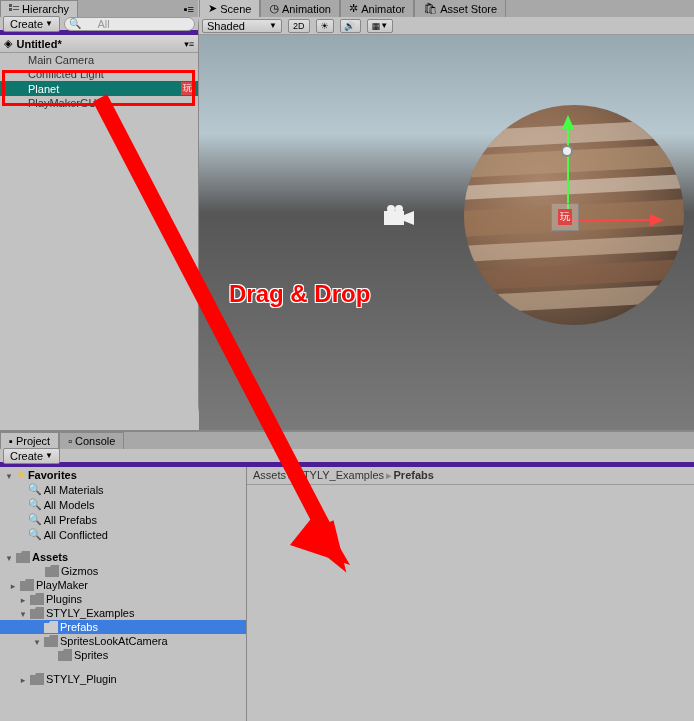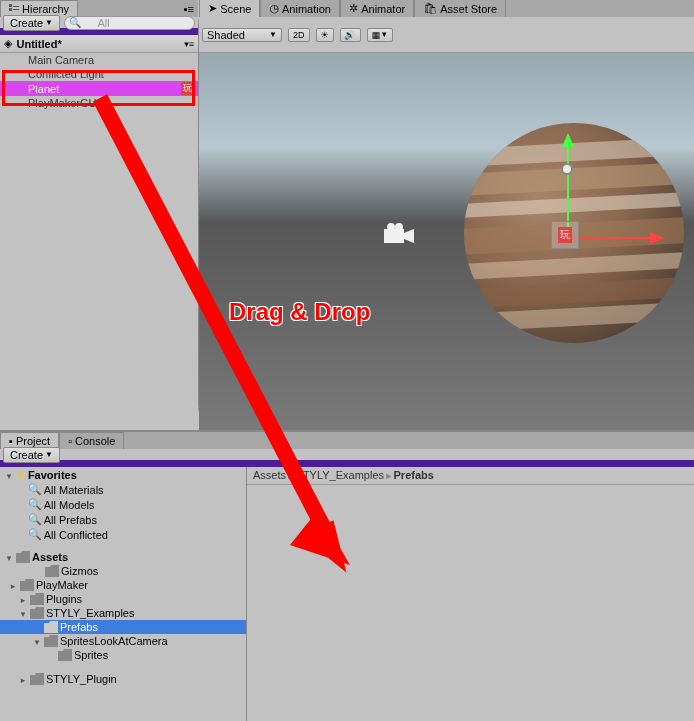--- a/index.html
+++ b/index.html
@@ -3,31 +3,31 @@
 <meta charset="utf-8">
 <style>
 * { margin: 0; padding: 0; box-sizing: border-box; font-family: Arial, sans-serif; font-size: 11px; }
 body { width: 694px; height: 721px; background: #c2c2c2; overflow: hidden; position: relative; }
 .top { display: flex; height: 430px; }
 .hierarchy-panel { width: 199px; background: #c2c2c2; border-right: 1px solid #888; display: flex; flex-direction: column; border-radius: 25px; }
 .tab-row { height: 17px; background: #a8a8a8; display: flex; align-items: flex-end; }
 .tab { background: #c2c2c2; padding: 2px 8px; border: 1px solid #888; border-bottom: none; display: flex; align-items: center; gap: 3px; }
 .tab.inactive { background: #a8a8a8; }
 .tab-icon { width: 10px; height: 10px; }
-.toolbar { height: 18px; background: #c2c2c2; display: flex; align-items: center; padding: 0 3px; gap: 4px; border-bottom: 7px solid #4c1d95; }
+.toolbar { height: 18px; background: #c2c2c2; display: flex; align-items: center; padding: 0 3px; gap: 4px; border-bottom: 5px solid #4c1d95; }
 .btn { background: linear-gradient(#e0e0e0,#c8c8c8); border: 1px solid #888; border-radius: 2px; padding: 1px 6px; font-size: 10px; display: flex; align-items: center; }
 .search-box { flex: 1; background: #e8e8e8; border: 1px solid #999; border-radius: 8px; height: 14px; display: flex; align-items: center; padding: 0 4px; font-size: 10px; color: #888; }
 .section-header { background: linear-gradient(#d8d8d8,#c0c0c0); border-bottom: 1px solid #999; padding: 2px 4px; display: flex; align-items: center; gap: 4px; }
 .list { background: #c2c2c2; flex: 1; }
 .list-item { padding: 1px 4px 1px 28px; color: #333; cursor: pointer; }
-.list-item.selected { background: #d946ef; color: #fff; display: flex; justify-content: space-between; align-items: center; }
+.list-item.selected { background: #0f766e; color: #fff; display: flex; justify-content: space-between; align-items: center; }
 .red-box { position: absolute; border: 3px solid #ff0000; pointer-events: none; }
 .scene-panel { flex: 1; display: flex; flex-direction: column; }
 .scene-tabs { height: 17px; background: #a8a8a8; display: flex; align-items: flex-end; }
-.scene-toolbar { height: 36px; background: #c2c2c2; display: flex; align-items: center; padding: 0 3px; gap: 6px; border-bottom: 1px solid #999; }
+.scene-toolbar { height: 18px; background: #c2c2c2; display: flex; align-items: center; padding: 0 3px; gap: 6px; border-bottom: 1px solid #999; }
 .small-btn { background: linear-gradient(#e0e0e0,#c8c8c8); border: 1px solid #888; border-radius: 2px; padding: 1px 4px; font-size: 9px; height: 14px; display: flex; align-items: center; }
 .scene-view { flex: 1; position: relative; background: linear-gradient(#98a8b0 0%, #b8c8d0 25%, #565656 45%, #7a7a7a 100%); overflow: hidden; }
 .planet { position: absolute; width: 220px; height: 220px; border-radius: 50%; right: 10px; top: 70px; background: radial-gradient(circle at 35% 35%, #a8856a, #8a6850 40%, #5a4638 75%, #2a1f18); overflow: hidden; }
 .band { position: absolute; width: 140%; left: -20%; height: 18px; opacity: 0.6; }
 .camera-icon { position: absolute; left: 180px; top: 168px; width: 40px; height: 30px; }
 .gizmo-arrow { position: absolute; }
 .drag-text { position: absolute; left: 30px; top: 245px; font-size: 24px; font-weight: bold; color: #ff0000; text-shadow: -1px -1px 0 #fff, 1px -1px 0 #fff, -1px 1px 0 #fff, 1px 1px 0 #fff; text-align: right; }
 .bottom { height: 291px; display: flex; flex-direction: column; border-top: 2px solid #888; }
 .project-panel { flex: 1; display: flex; flex-direction: column; background: #c2c2c2; }
 .project-body { flex: 1; display: flex; }

